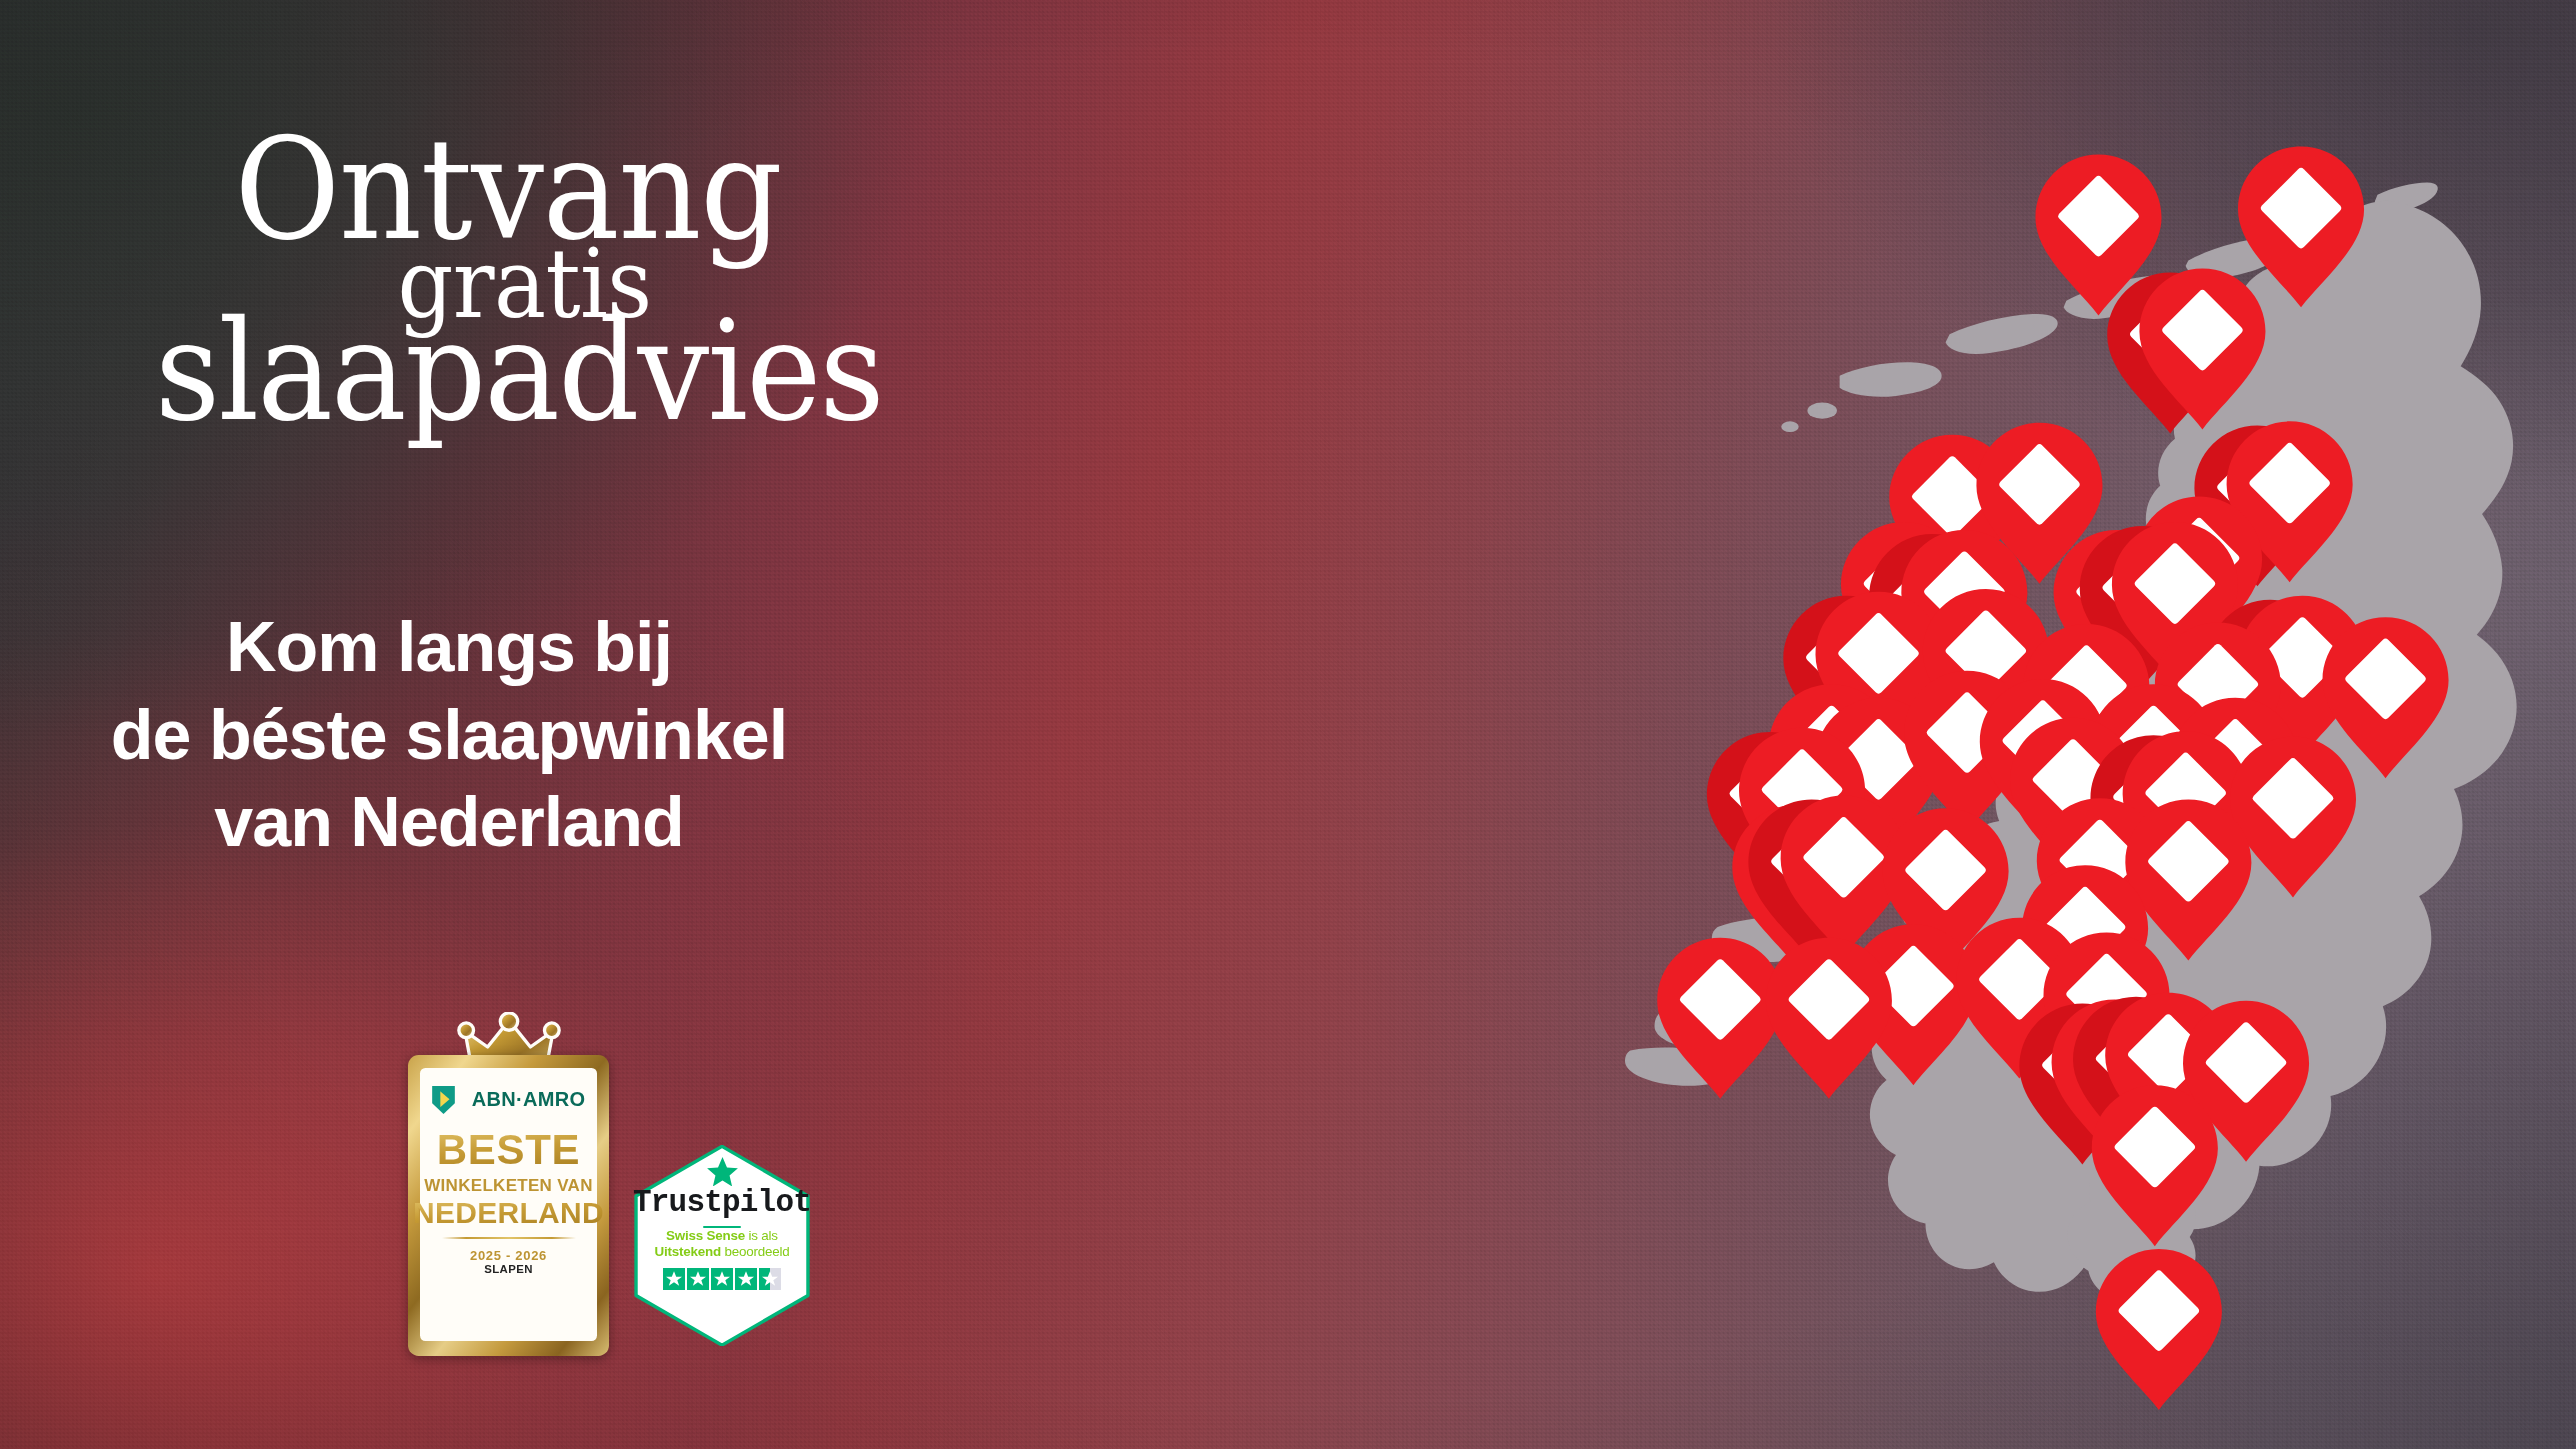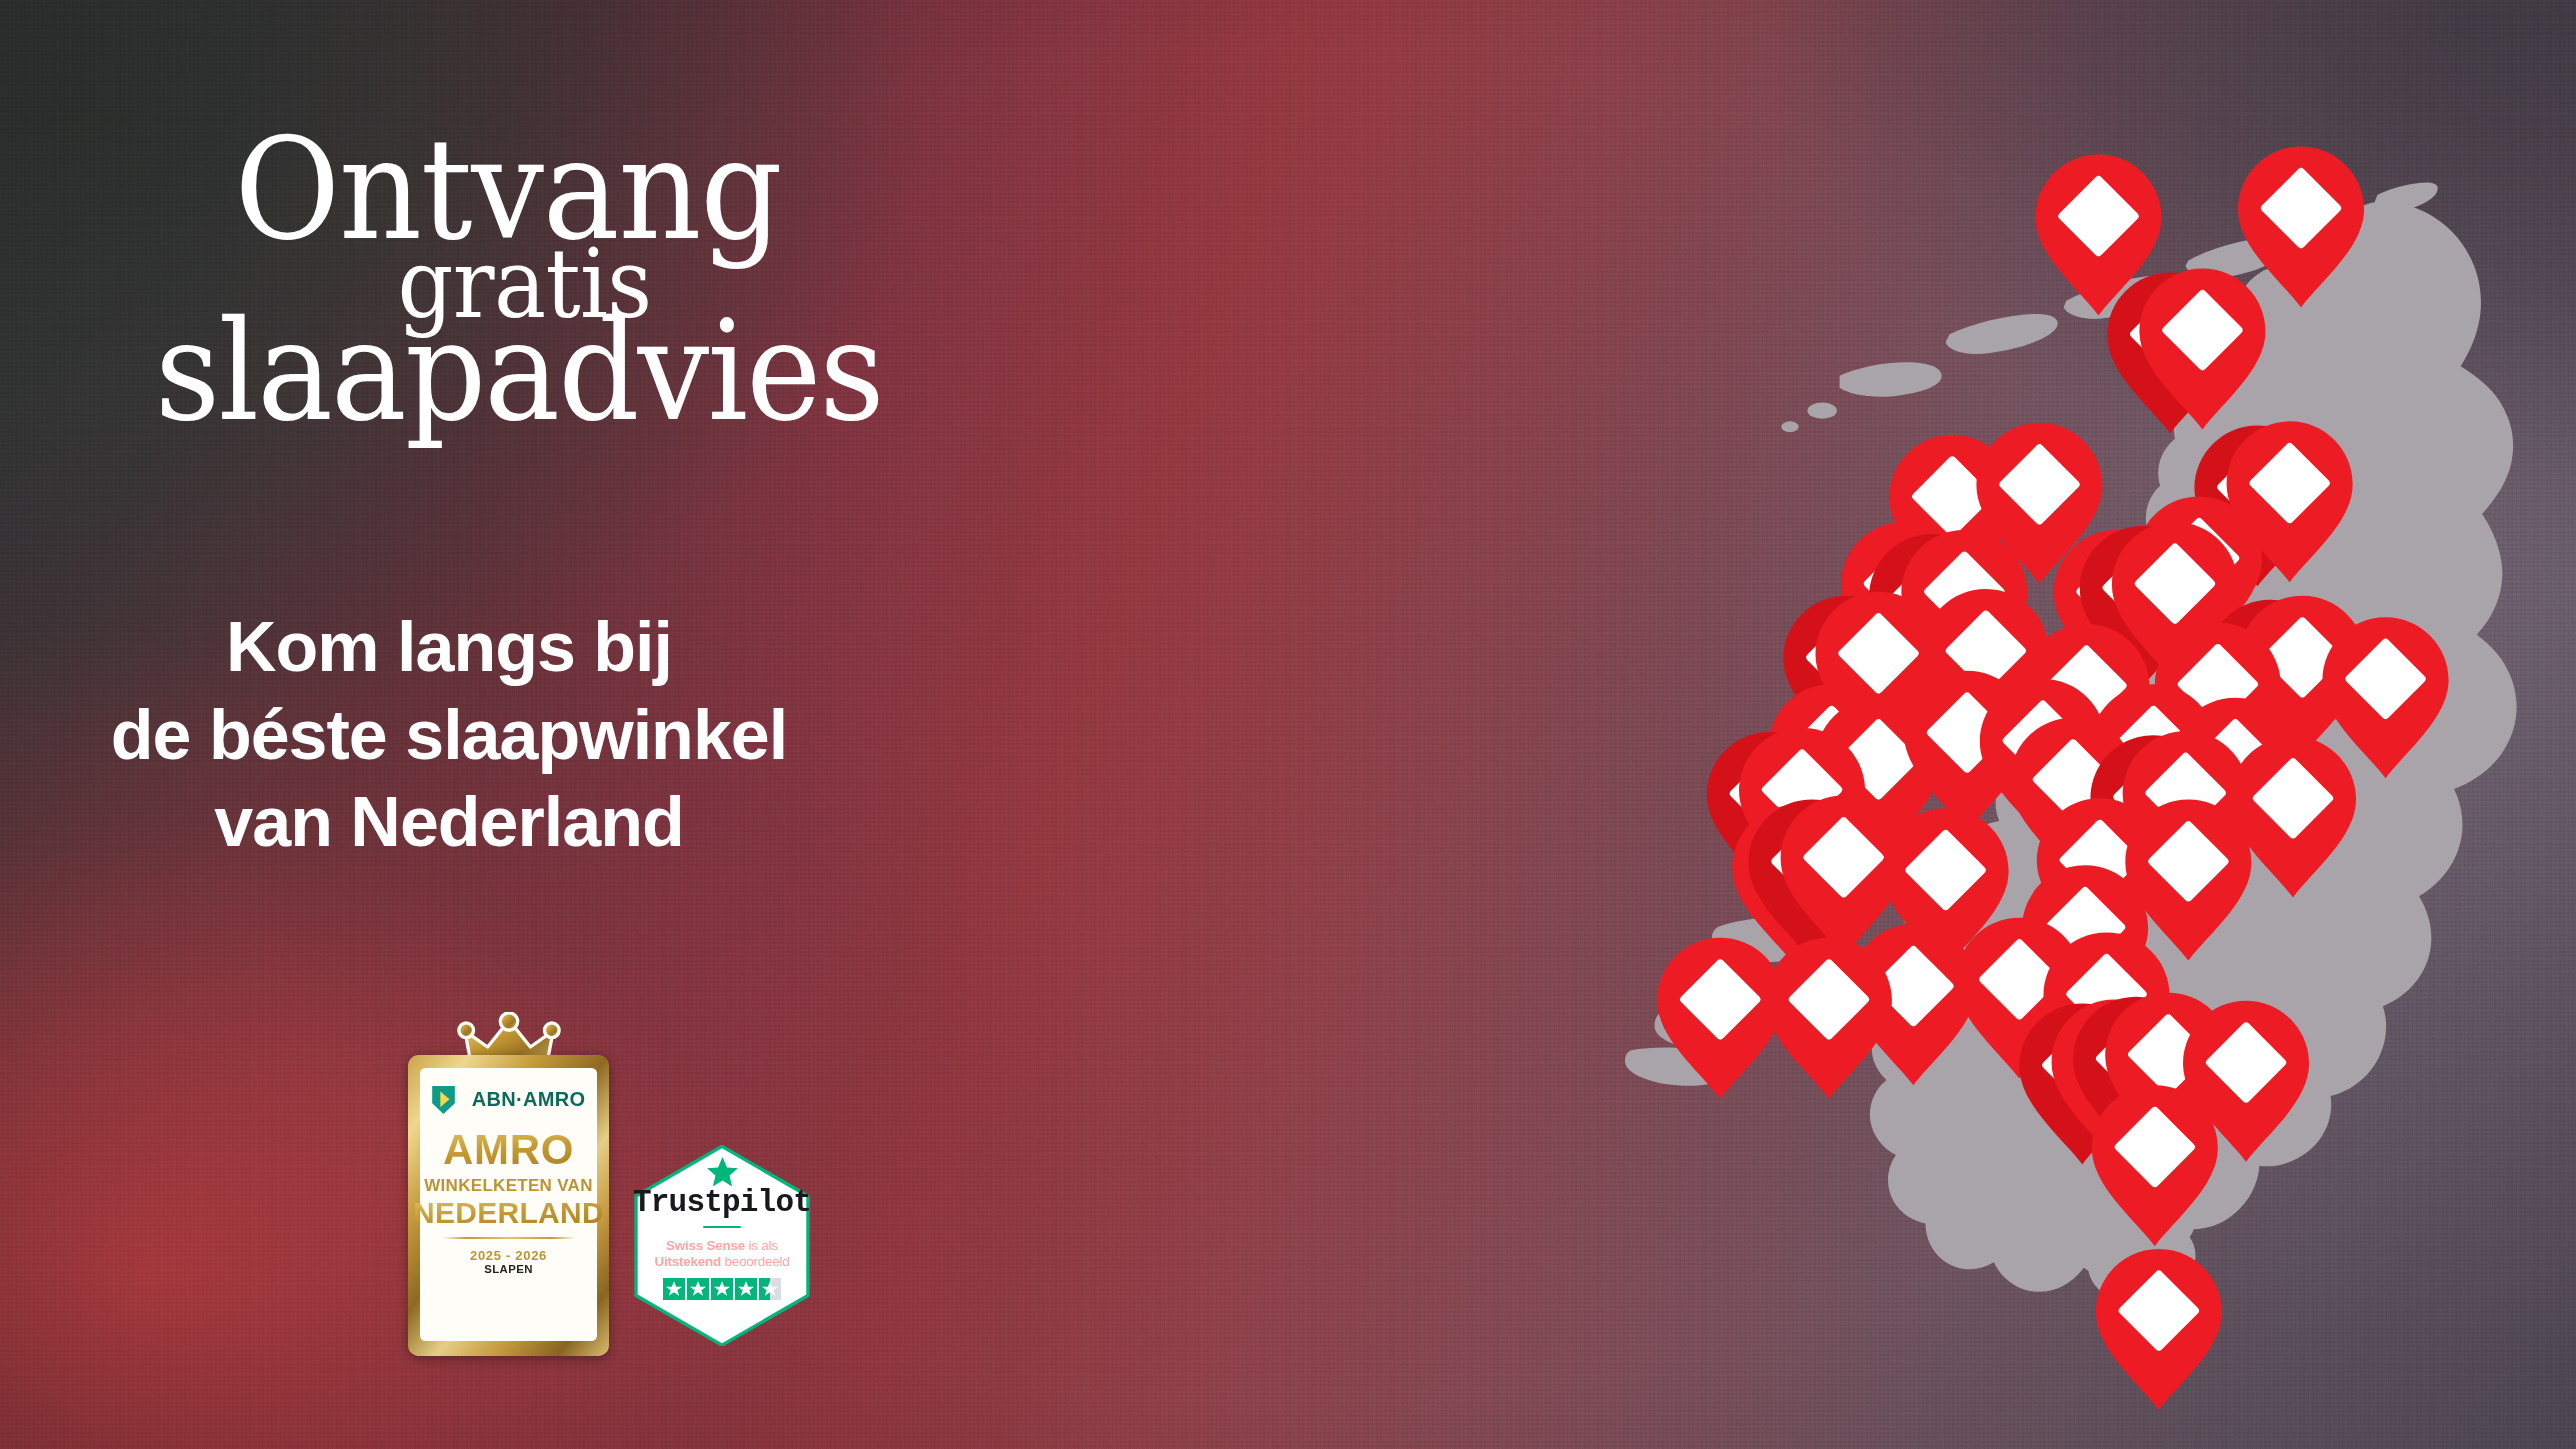--- a/index.html
+++ b/index.html
@@ -111,21 +111,21 @@
   .abn-cat{font-size:11.4px;font-weight:700;color:#232323;letter-spacing:0.4px;margin-top:0;}
 
   
   .tp{position:relative;width:180px;height:201px;margin-bottom:9.4px;}
   .tp-hex{position:absolute;inset:0;}
   .tp-content{position:absolute;inset:0;display:flex;flex-direction:column;align-items:center;padding-top:12px;}
   .tp-star{width:31px;height:29.5px;}
   .tp-name{font-size:31px;font-weight:700;color:#17191c;letter-spacing:-0.8px;margin-top:-1.3px;
            font-family:Liberation Mono, monospace;}
   .tp-rule{width:38px;height:2px;background:#00b67a;margin-top:6px;border-radius:1.3px;}
-  .tp-txt{margin-top:10px;text-align:center;font-size:13.4px;color:#fca5a5;line-height:1.22;
+  .tp-txt{text-align:center;font-size:13.4px;color:#84cc16;line-height:1.22;
           letter-spacing:-0.2px;}
   .tp-txt b{font-weight:700;}
   .tp-stars{display:flex;gap:2px;margin-top:7.4px;}
   .tp-s{width:22px;height:22px;position:relative;background:#00b67a;}
   .tp-s.half{background:linear-gradient(90deg,#00b67a 0 50%,#dcdce6 50% 100%);}
   .tp-s svg{position:absolute;inset:0;}
 
   
   .map{position:absolute;left:1342px;top:0;width:1234px;height:1449px;}
   .map svg{position:absolute;left:0;top:0;width:1234px;height:1449px;}
@@ -186,21 +186,21 @@
 
             <div class="abn-logo">
               <svg class="abn-shield" viewBox="0 0 34 42">
                 <path d="M0 0 H34 V26 L17 42 L0 26 Z" fill="#0f9b87"></path>
                 <path d="M12 8 L26 20 L12 32 Z" fill="#f5d64e"></path>
                 <path d="M12 8 L12 32 L6 26 L6 8 Z" fill="#0f9b87"></path>
               </svg>
               <span class="abn-word">ABN·AMRO</span>
             </div>
 
-            <div class="abn-beste">AMRO</div>
+            <div class="abn-beste">BESTE</div>
             <div class="abn-wk">WINKELKETEN VAN</div>
             <div class="abn-nl">NEDERLAND</div>
             <div class="abn-rule"></div>
             <div class="abn-years">2025 - 2026</div>
             <div class="abn-cat">SLAPEN</div>
           </div>
         </div>
       </div>
 
       <div class="tp">

